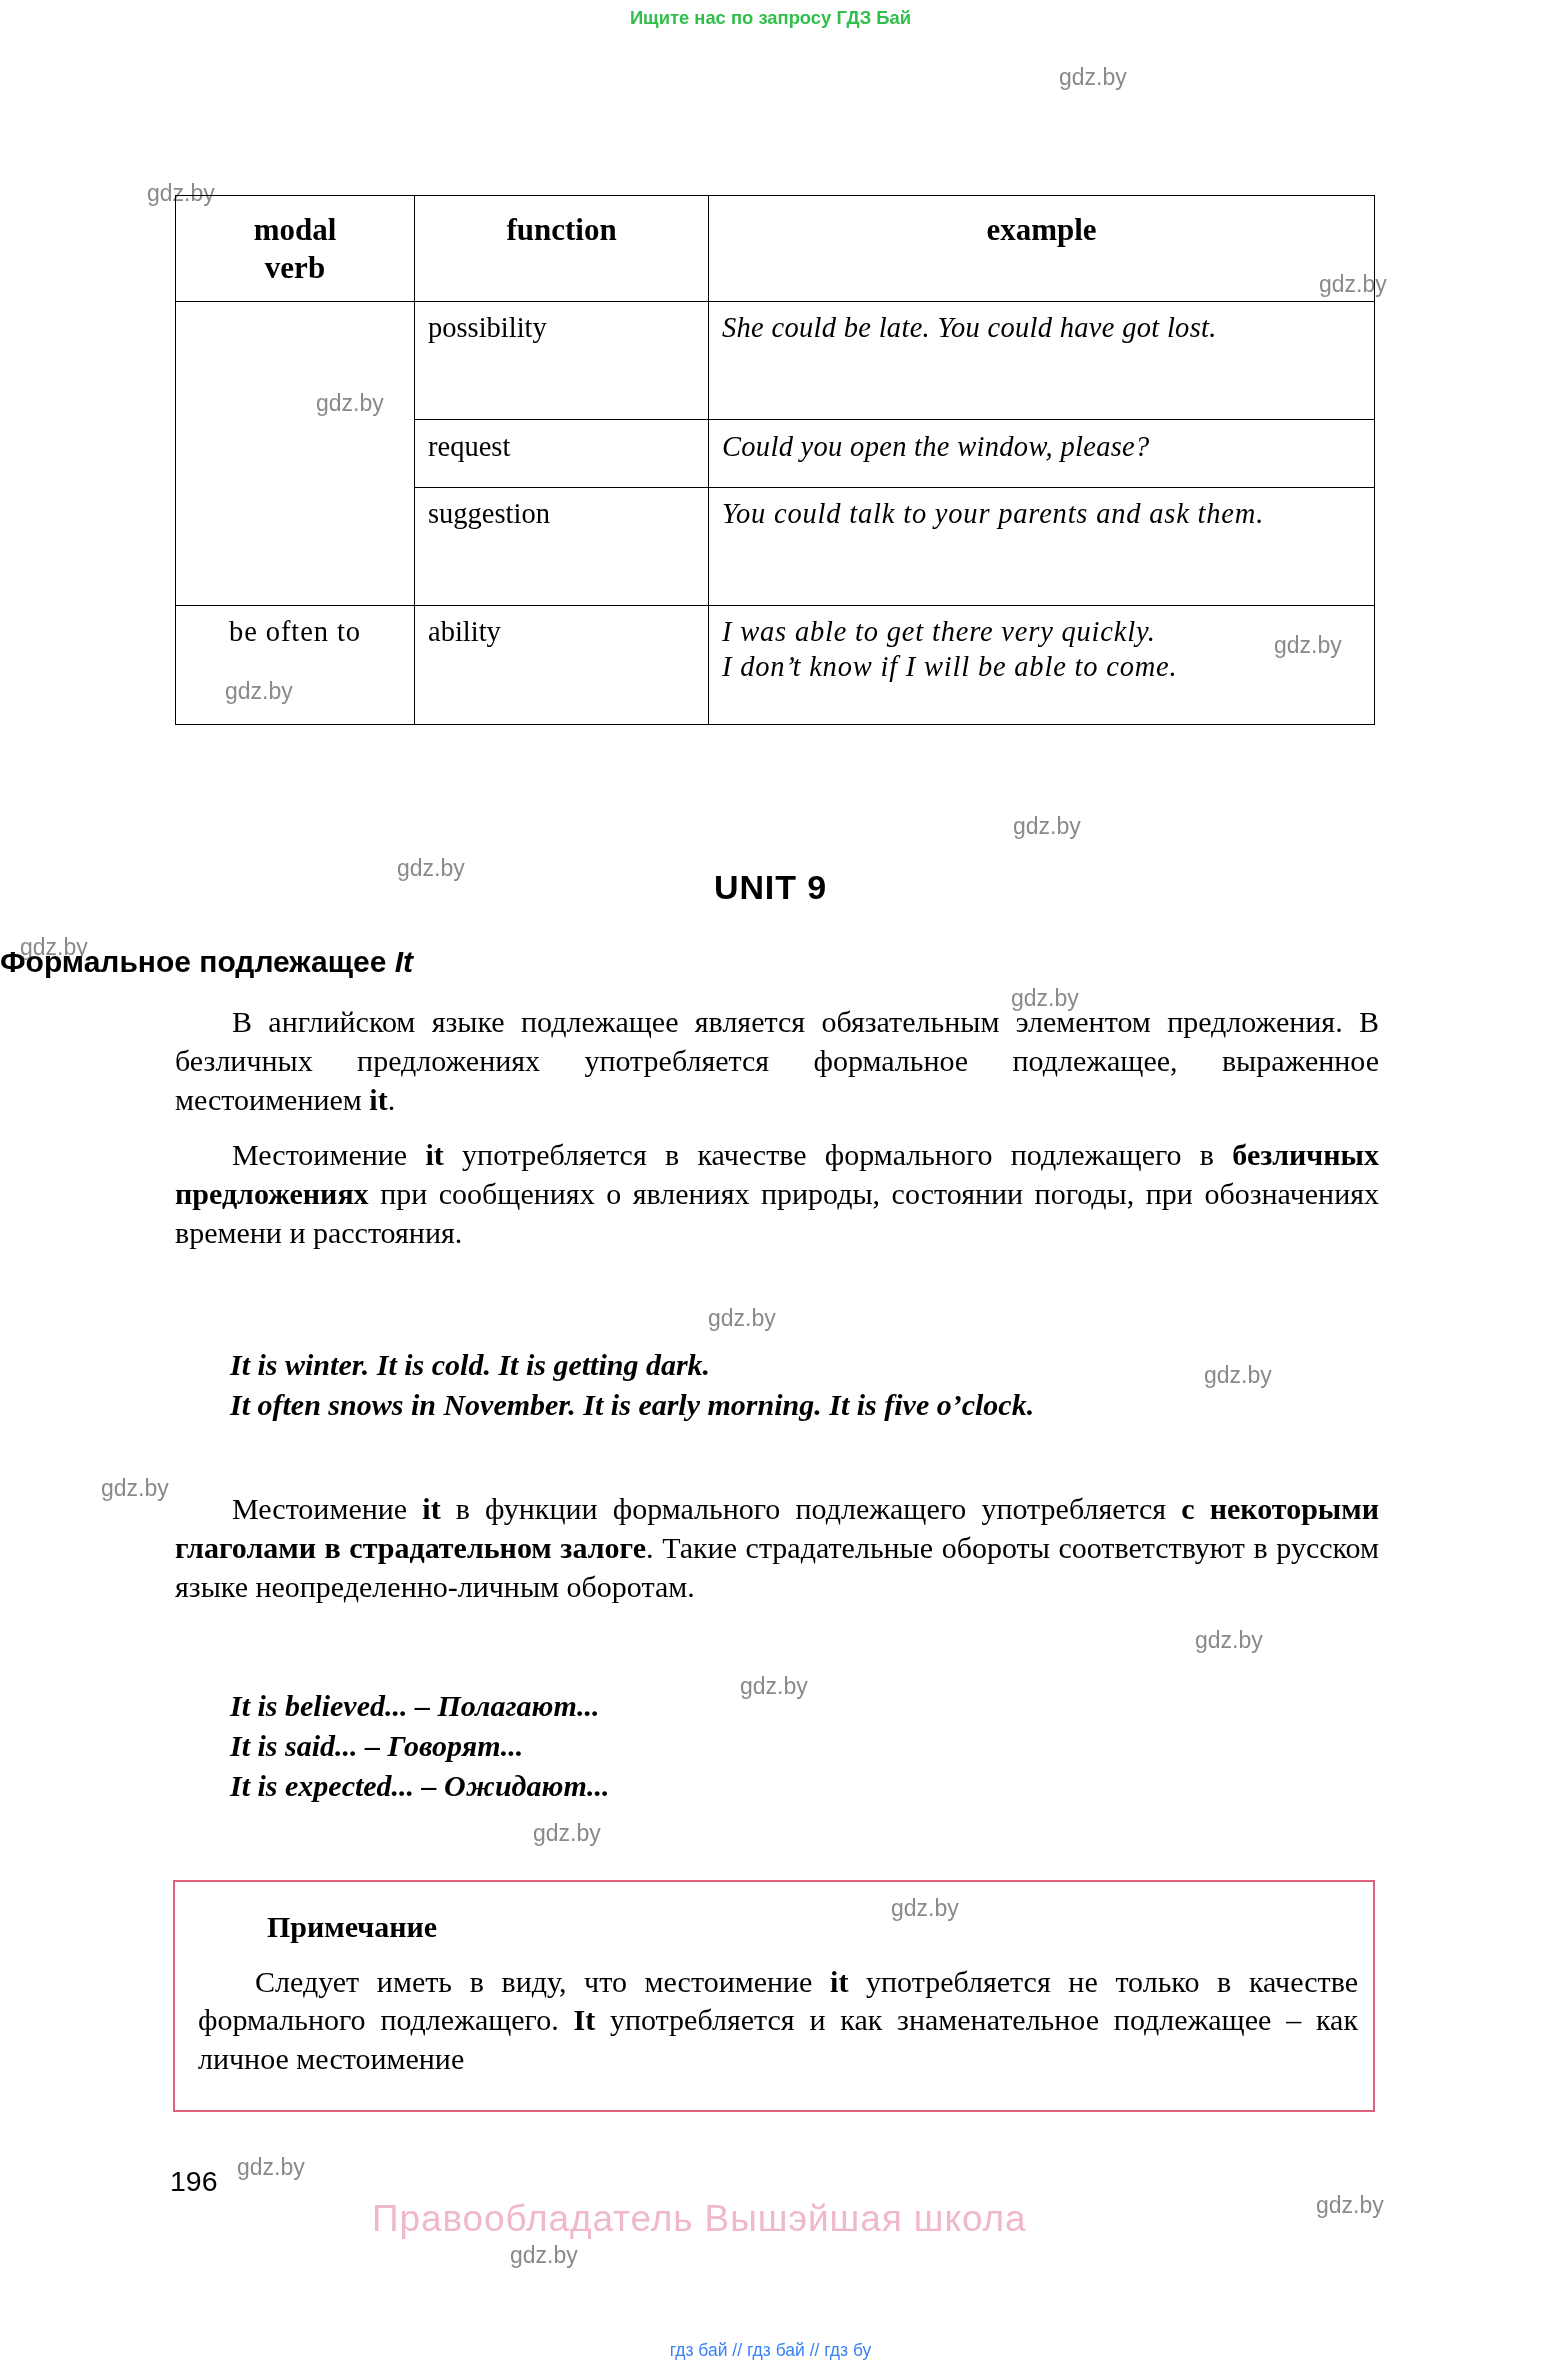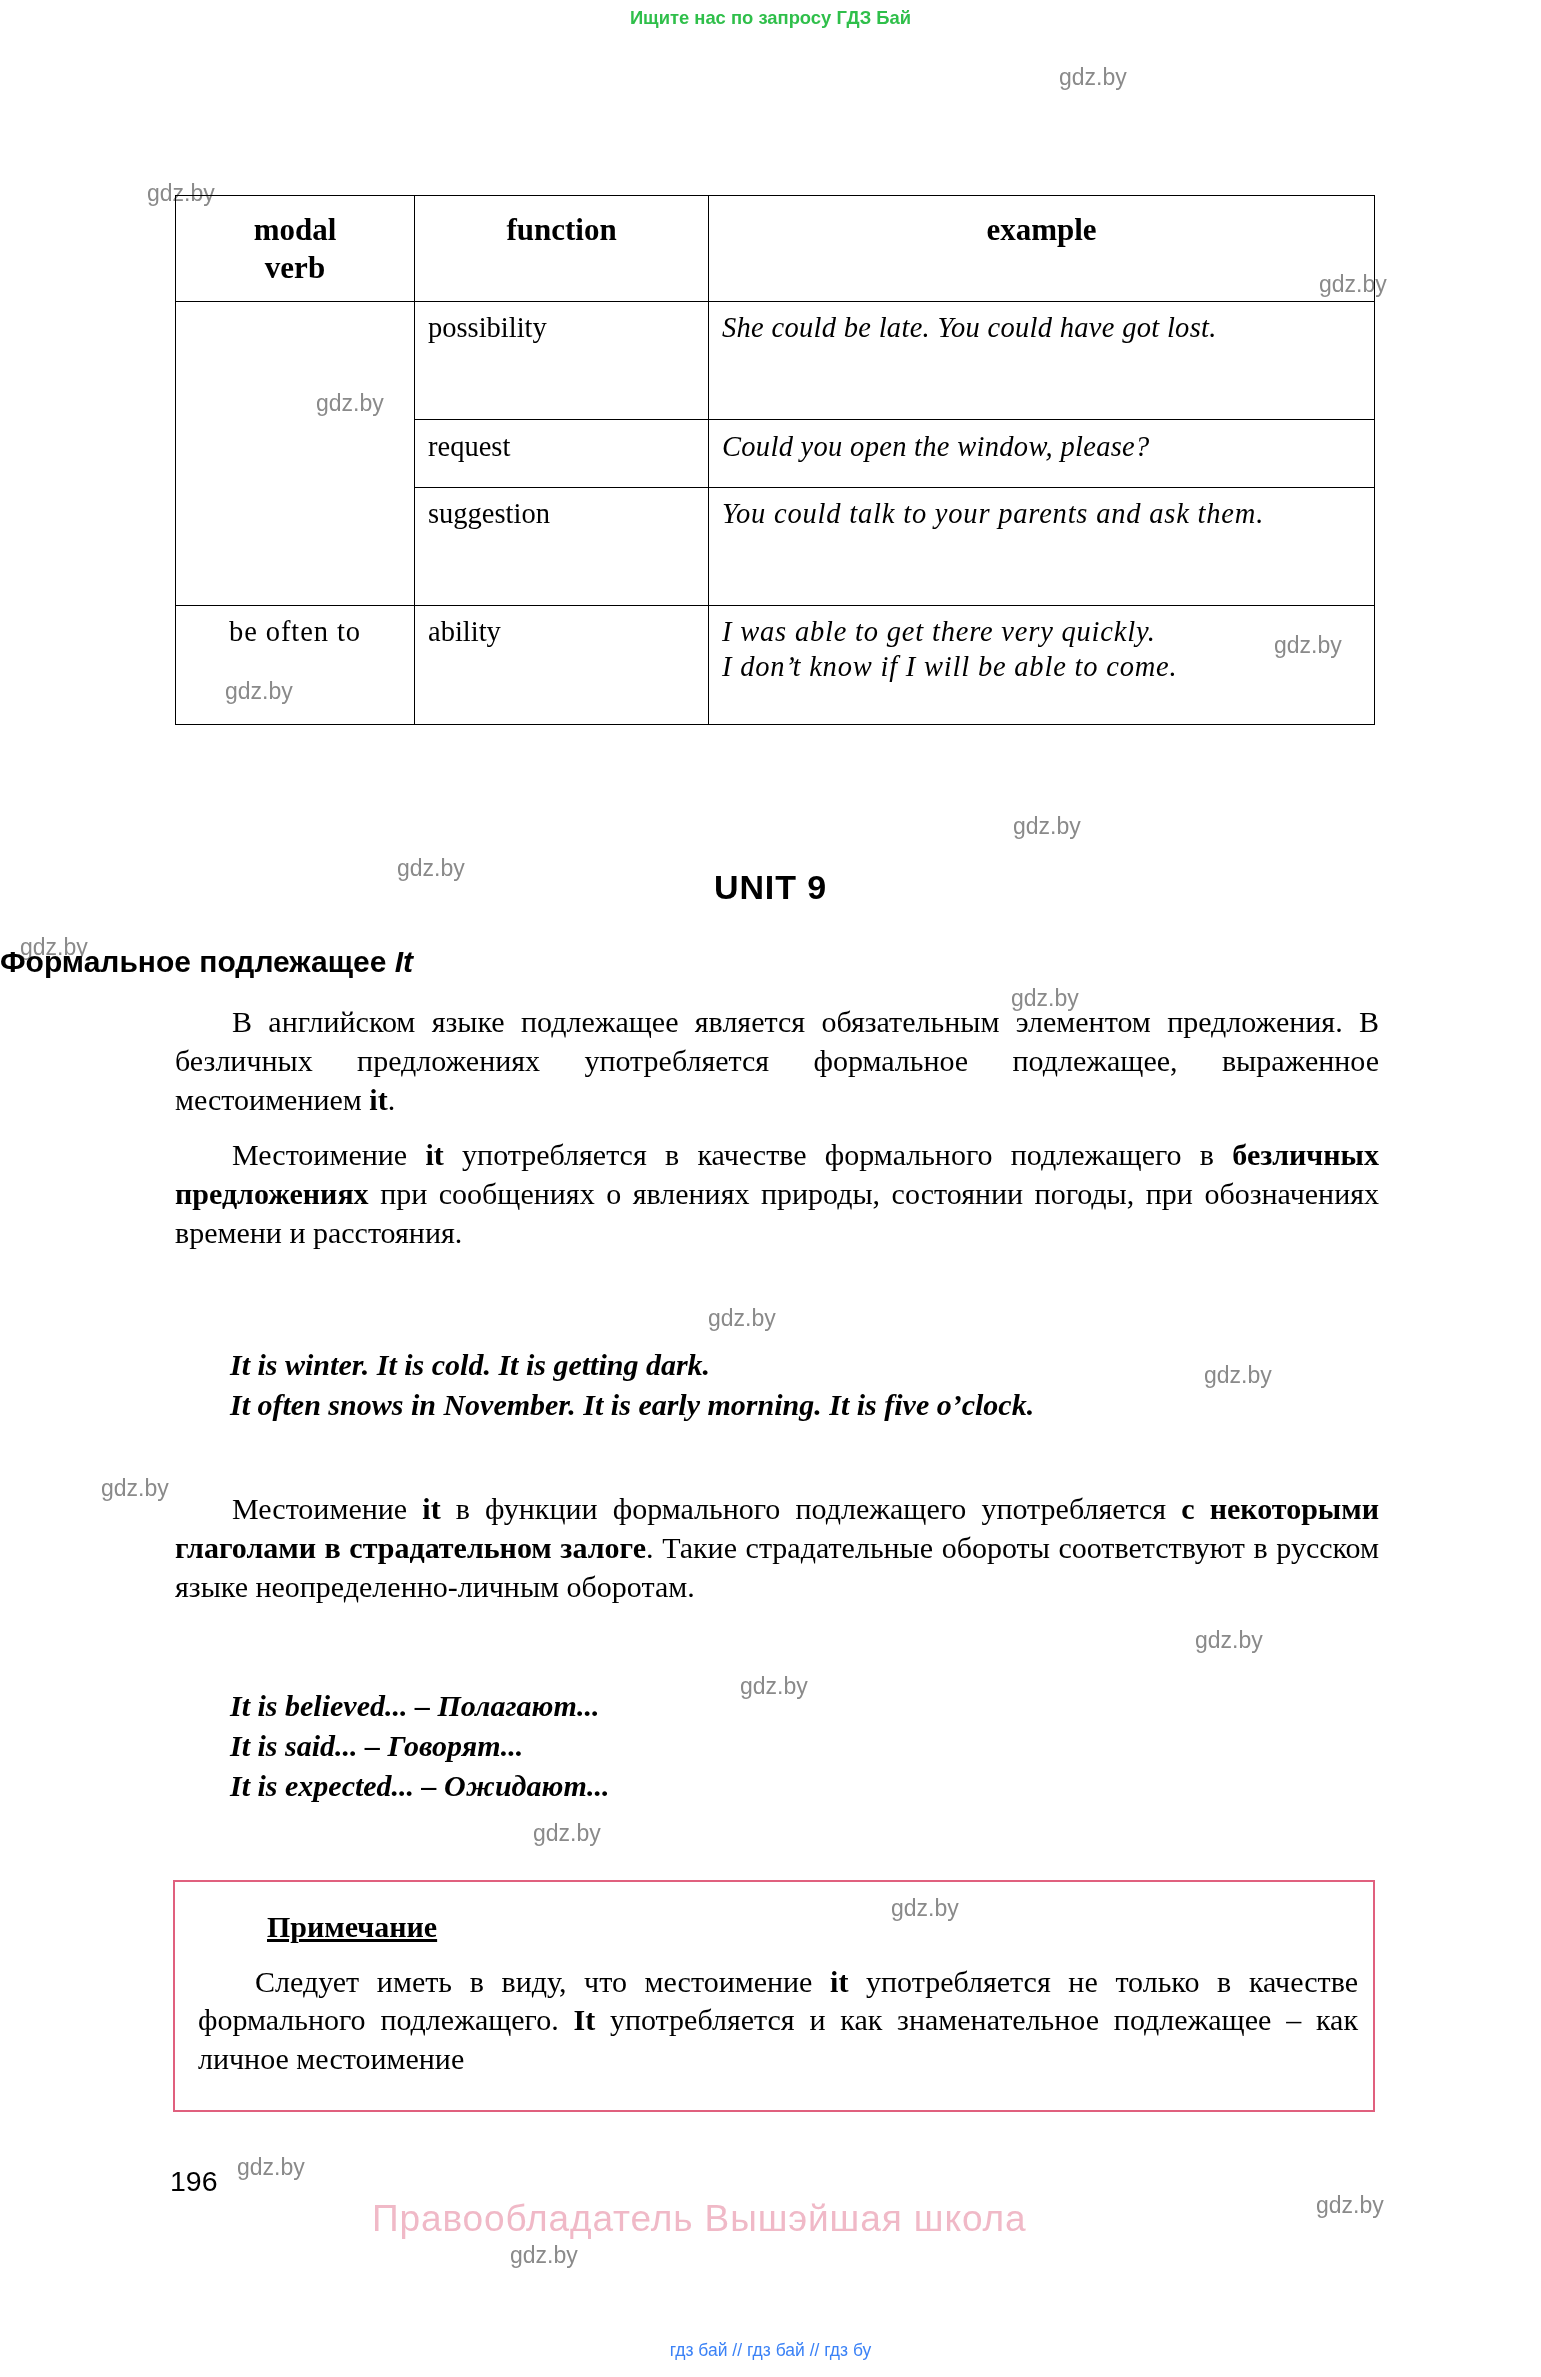--- a/index.html
+++ b/index.html
@@ -150,21 +150,20 @@
     height: 232px;
     border: 2.8px solid #e0607e;
     box-sizing: border-box;
   }
   .note-title {
     position: absolute;
     left: 267px;
     top: 1910px;
     font-size: 30px;
     font-weight: bold;
-    text-decoration: underline;
   }
   .note-text {
     position: absolute;
     left: 198px;
     top: 1963px;
     width: 1160px;
     font-size: 30px;
     line-height: 1.28;
     text-align: justify;
   }

